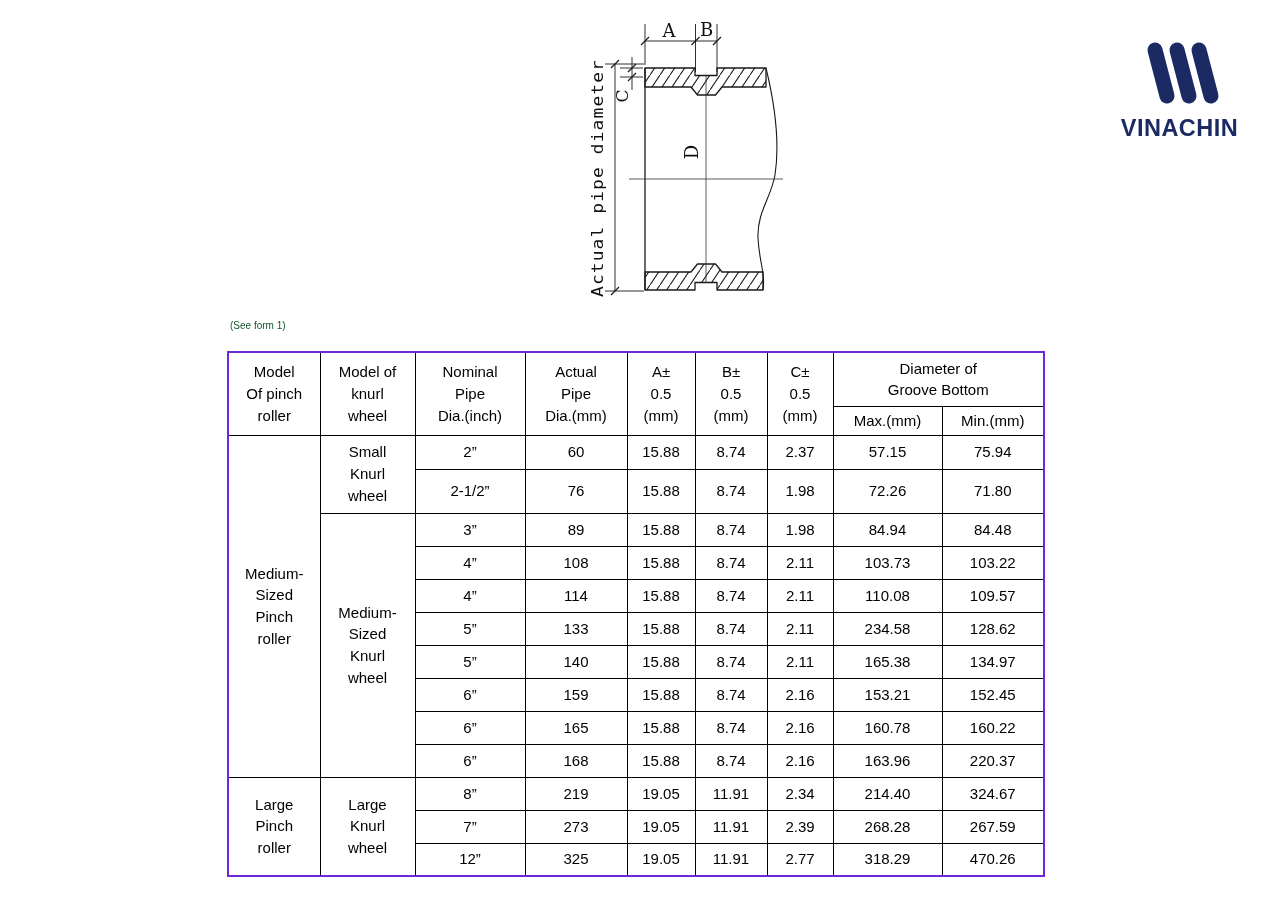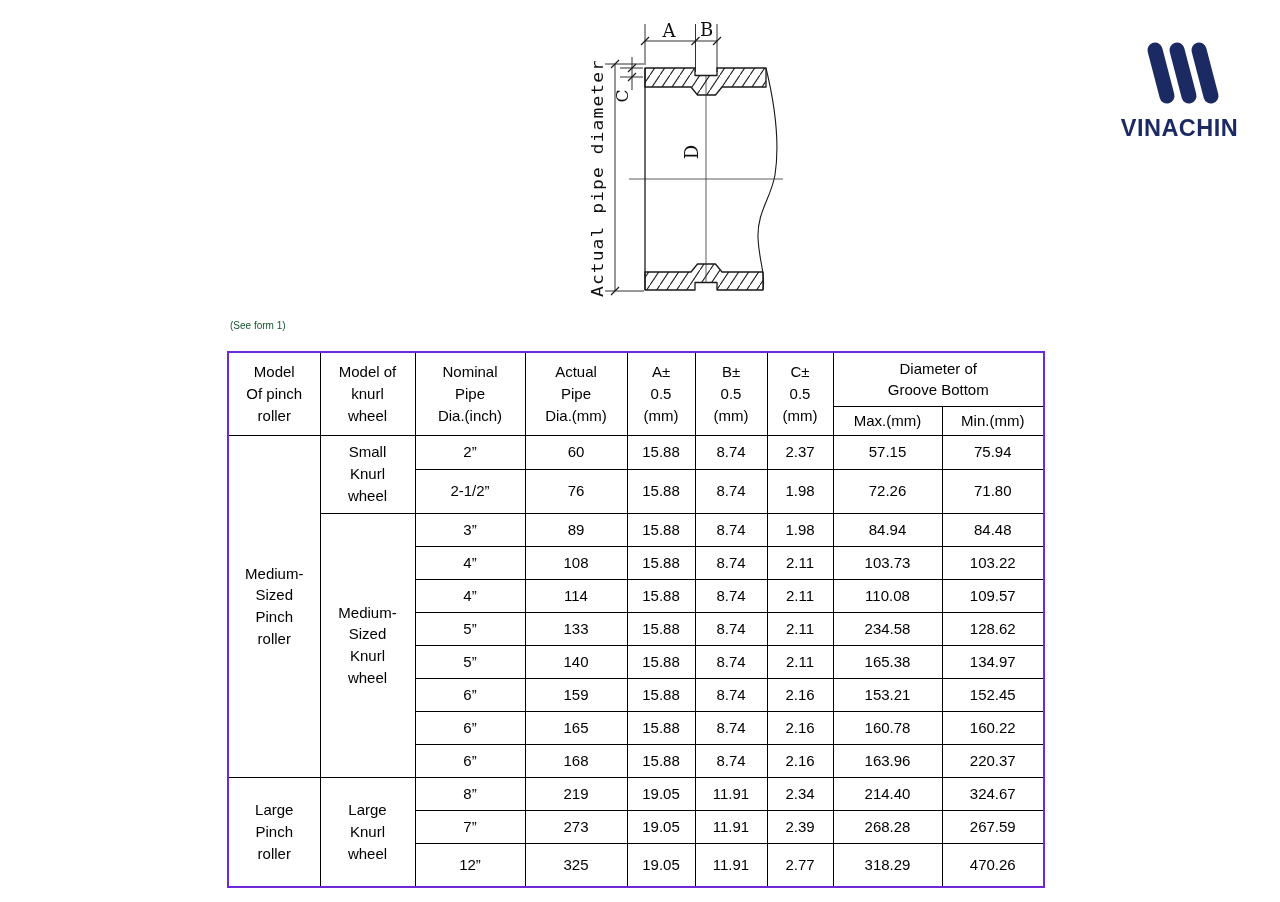--- a/index.html
+++ b/index.html
@@ -276,21 +276,21 @@
       </tr>
       <tr style="height:33px">
         <td>7”</td>
         <td>273</td>
         <td>19.05</td>
         <td>11.91</td>
         <td>2.39</td>
         <td>268.28</td>
         <td>267.59</td>
       </tr>
-      <tr style="height:44px">
+      <tr style="height:33px">
         <td>12”</td>
         <td>325</td>
         <td>19.05</td>
         <td>11.91</td>
         <td>2.77</td>
         <td>318.29</td>
         <td>470.26</td>
       </tr>
     </tbody>
   </table>

